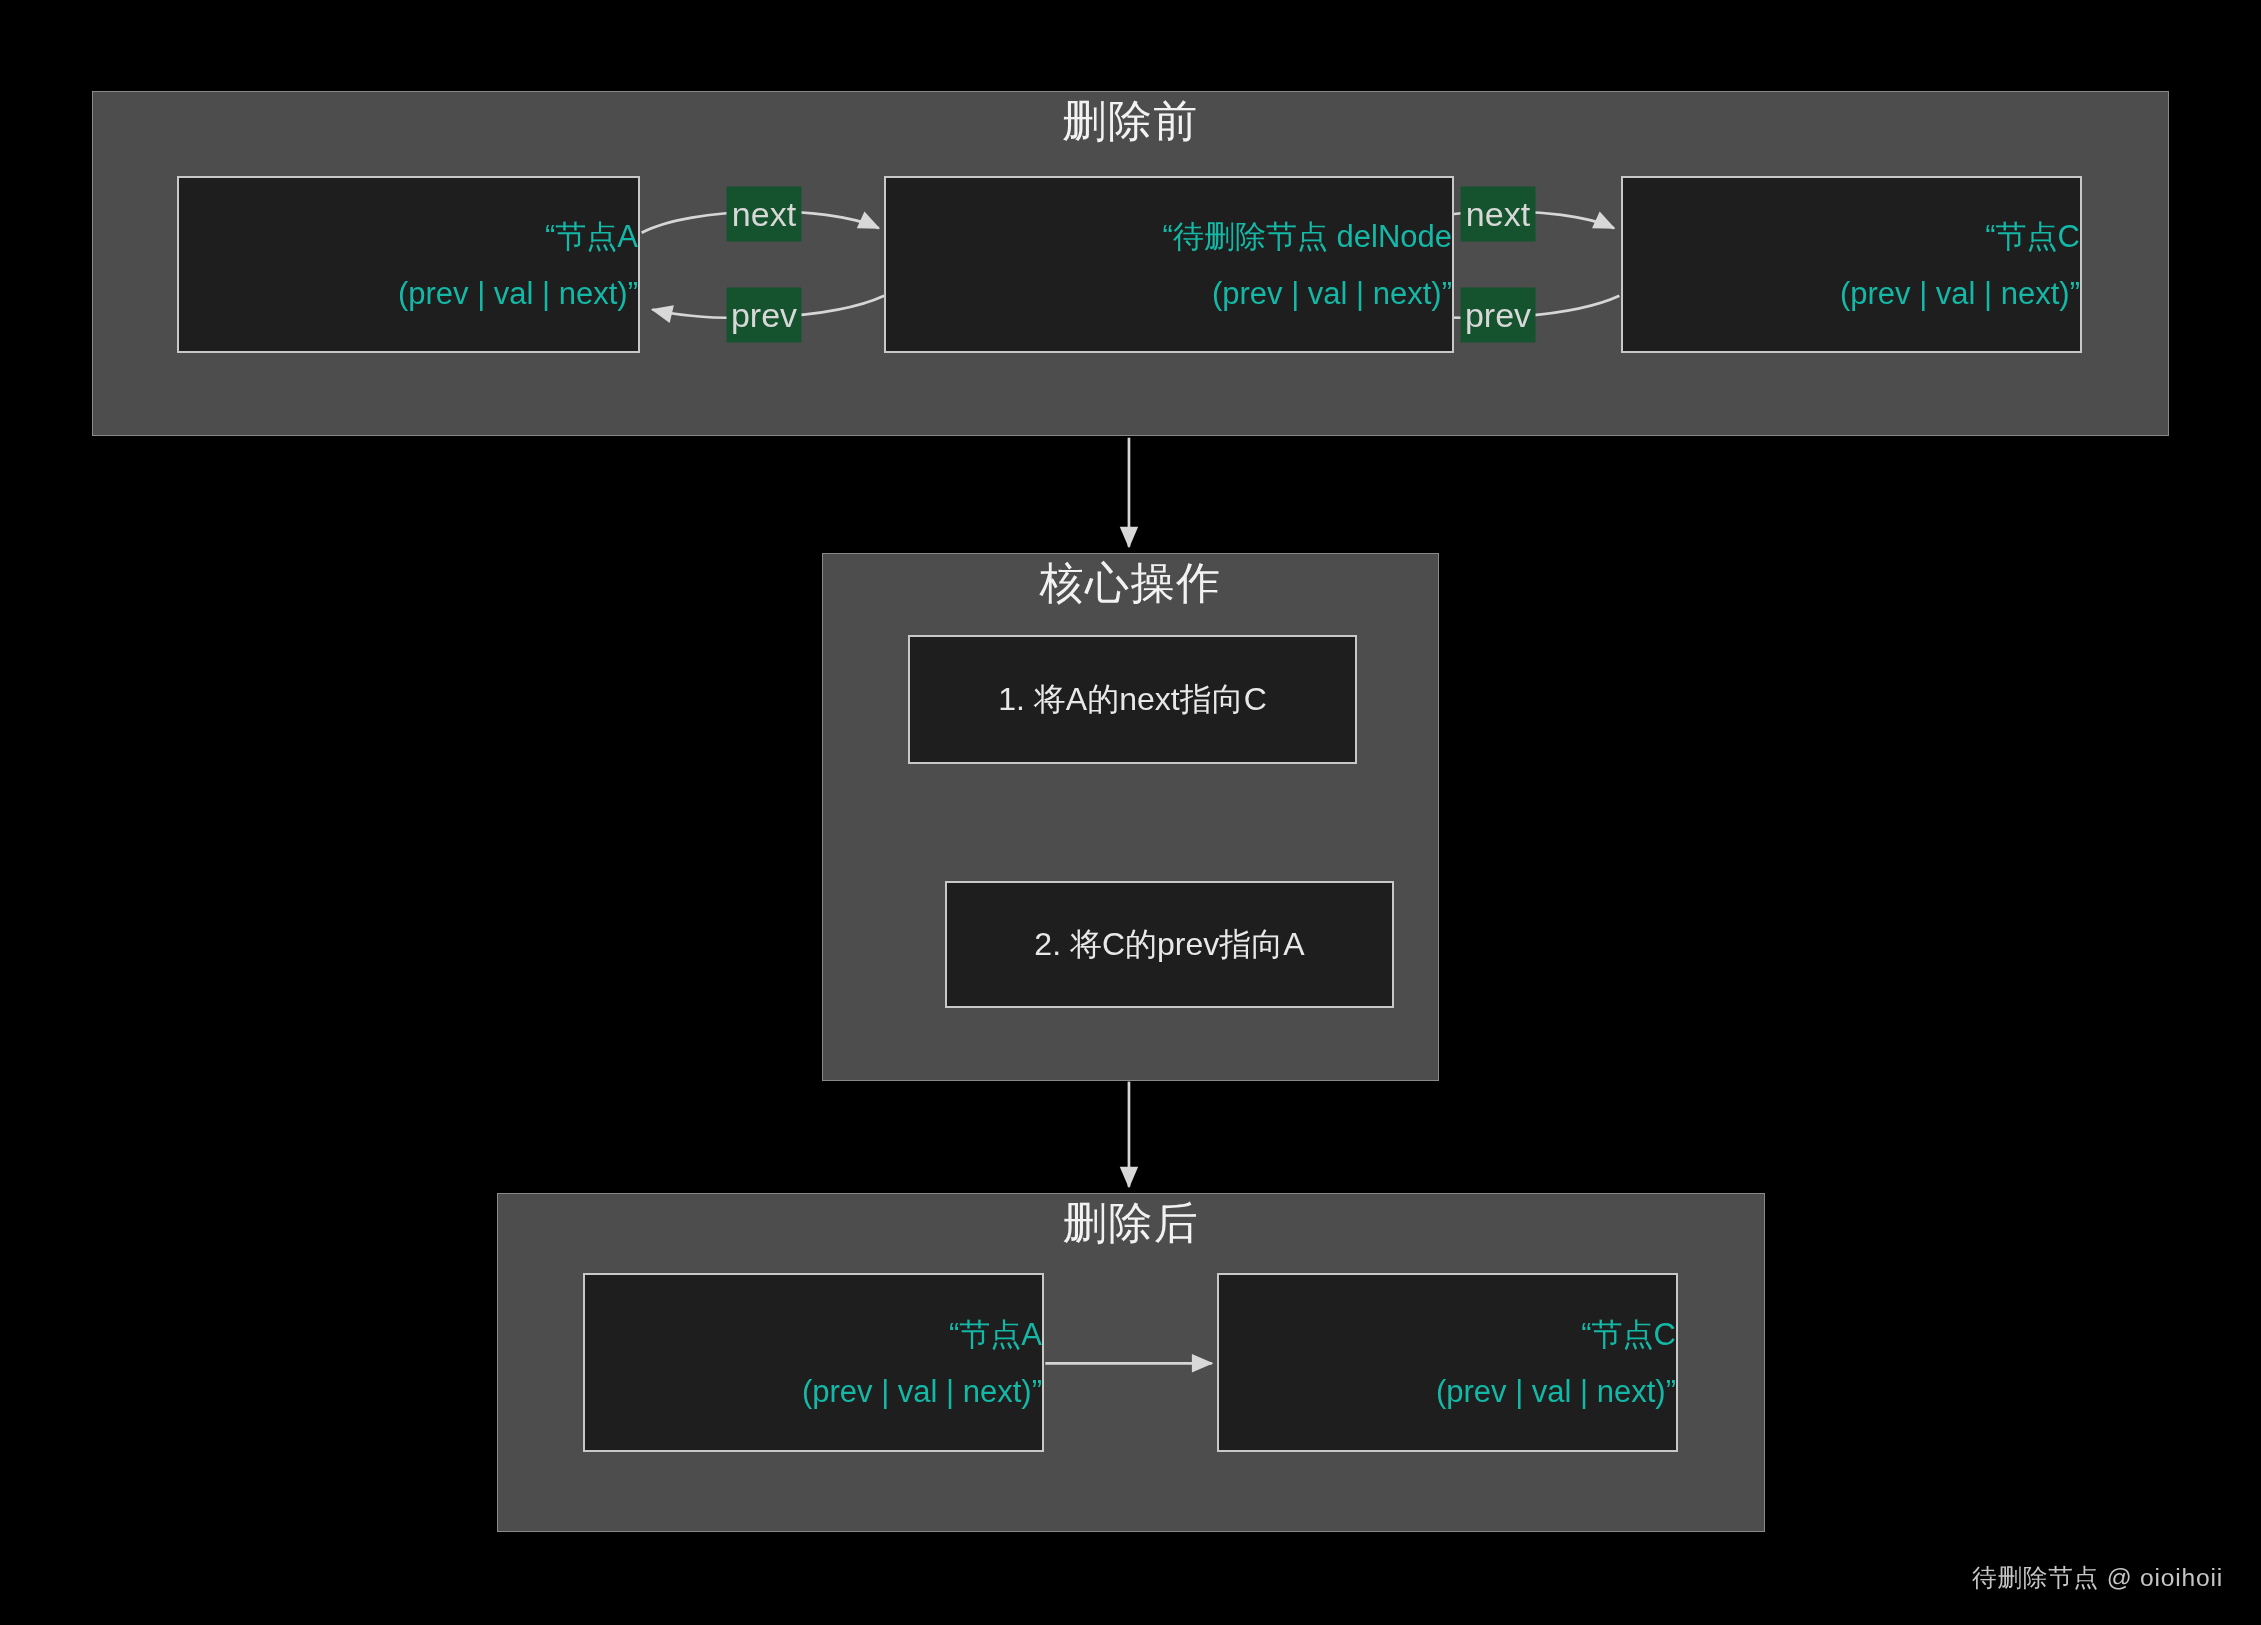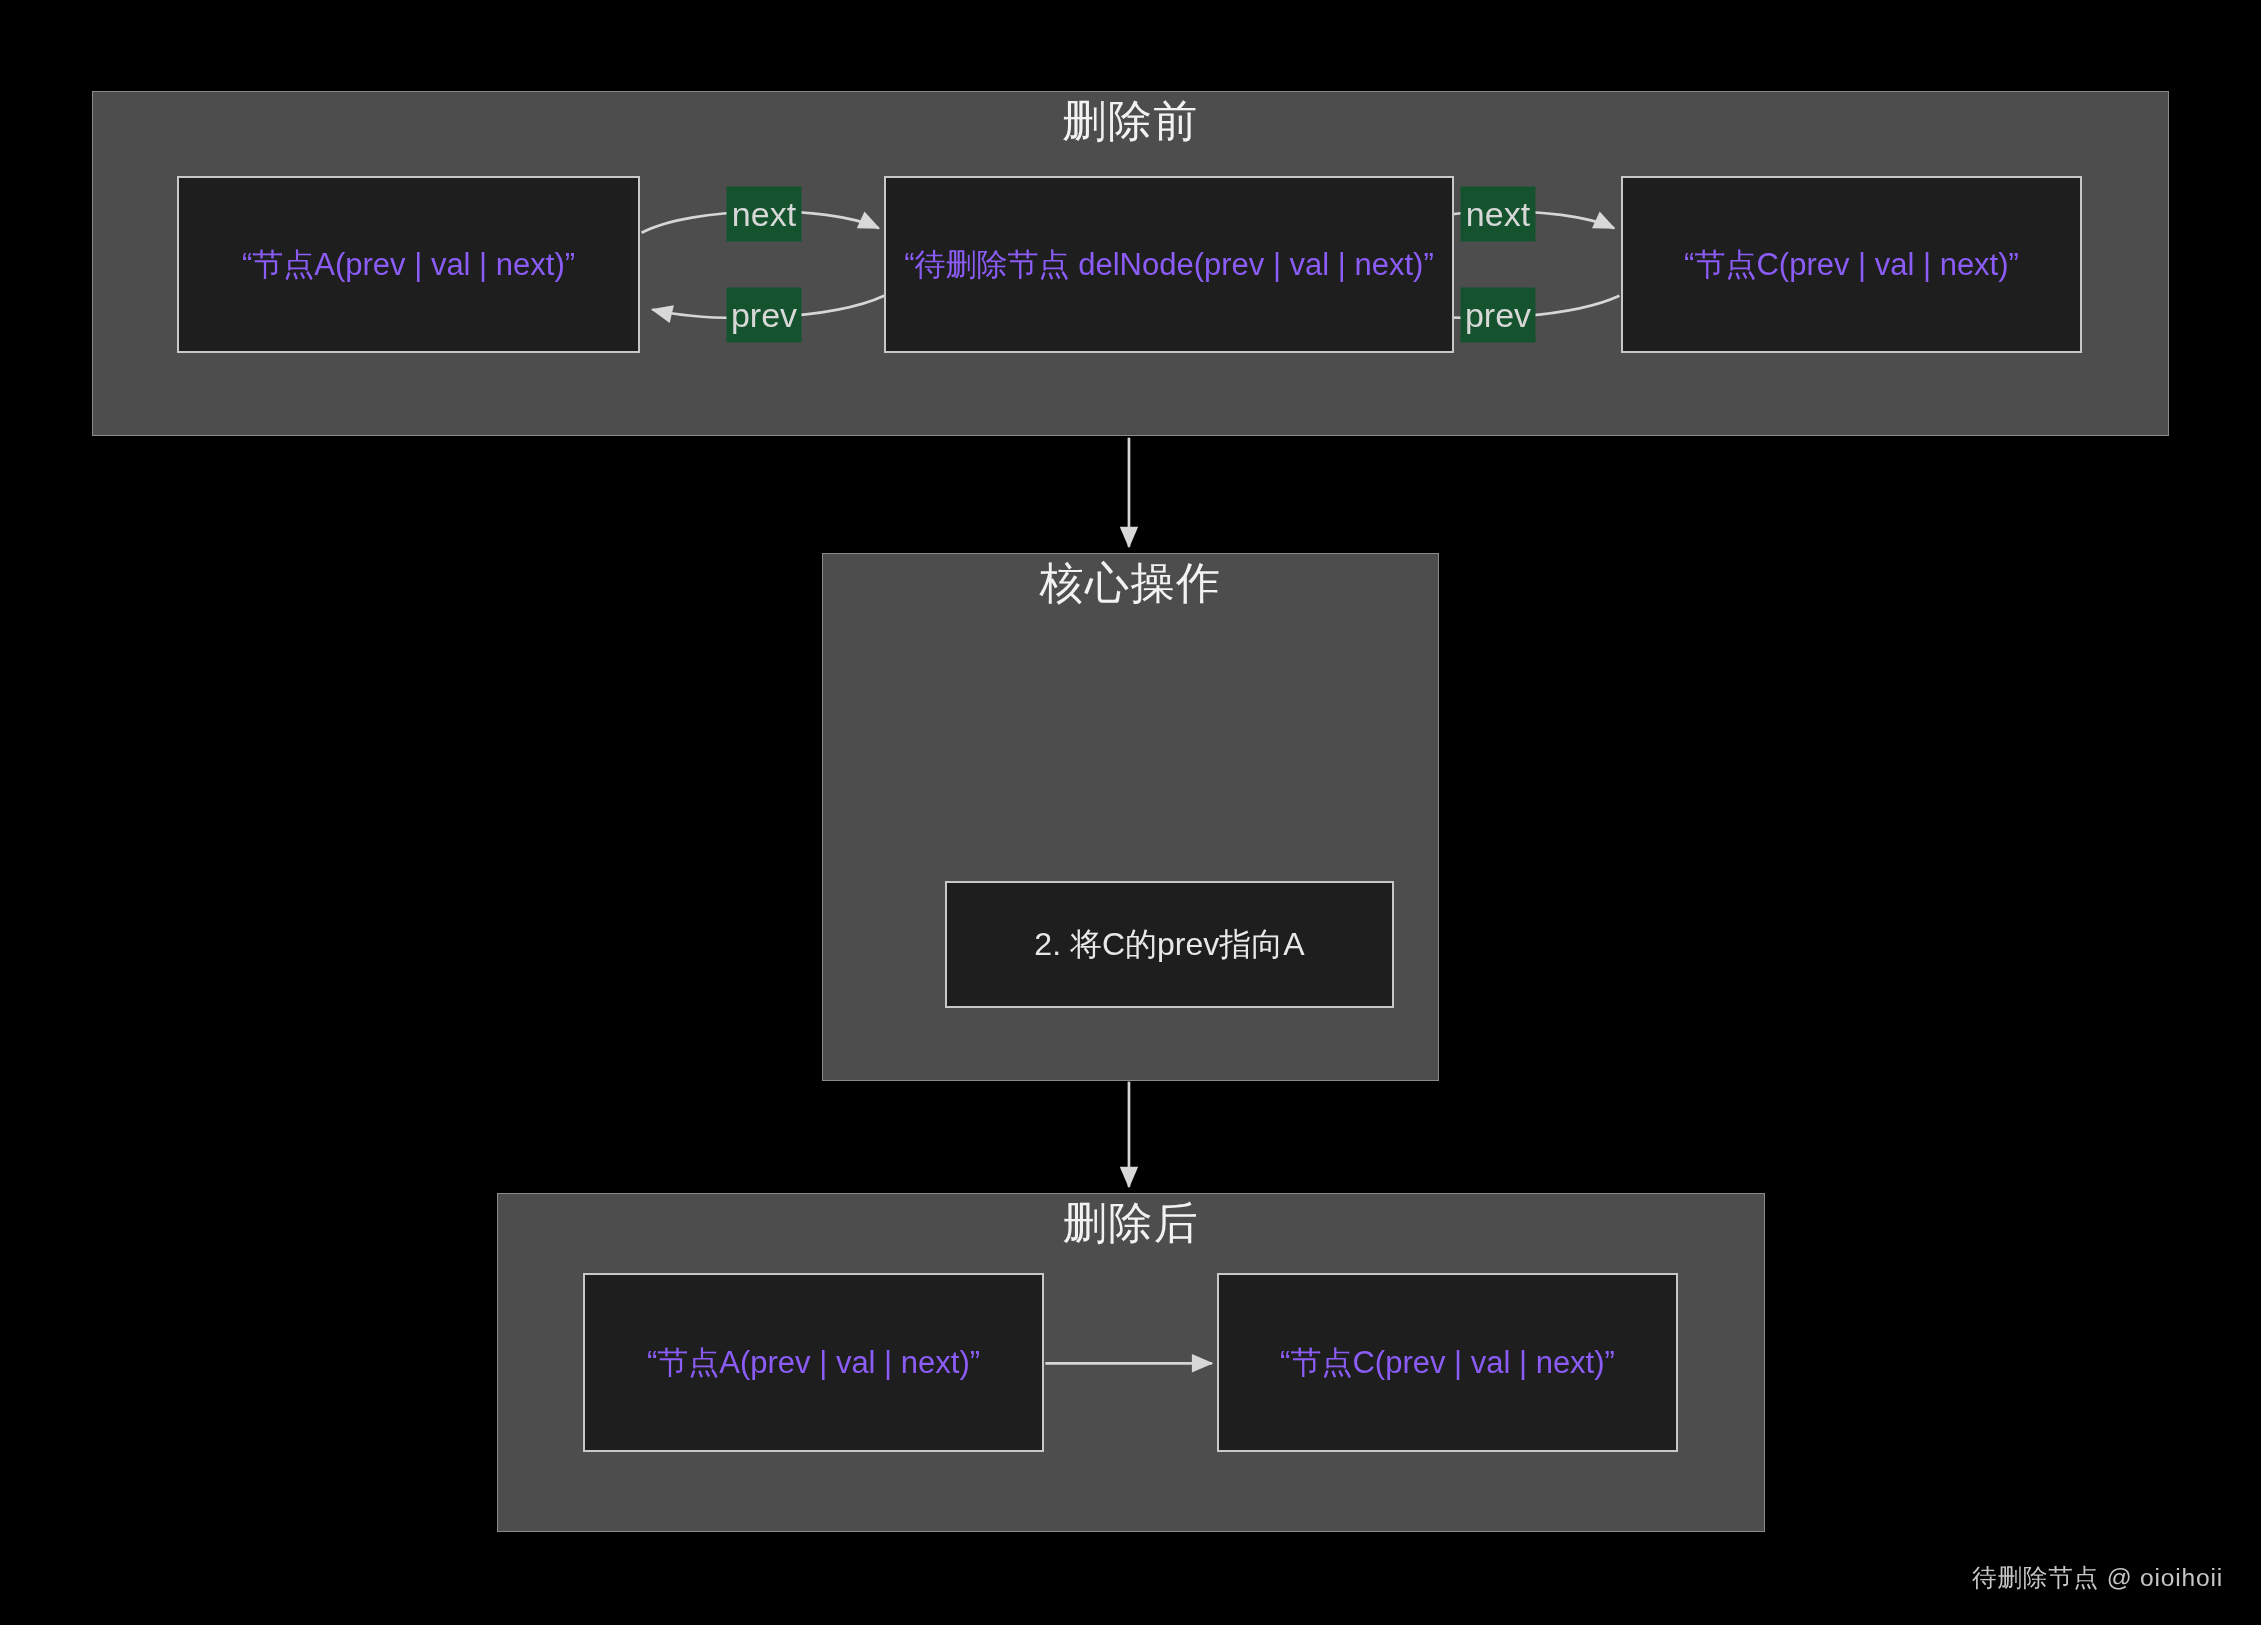--- a/index.html
+++ b/index.html
@@ -14,23 +14,23 @@
   .panel-before{left:92px;top:91px;width:2077px;height:345px;}
   .panel-core{left:822px;top:553px;width:617px;height:528px;}
   .panel-after{left:497px;top:1193px;width:1268px;height:339px;}
   .panel-title{
     position:absolute;top:9.2px;left:0;width:100%;text-align:center;
     font-size:44px;line-height:40px;color:#f2f2f2;letter-spacing:1.5px;
   }
   .arrows{position:absolute;left:0;top:0;z-index:2;}
   .node{
     position:absolute;background:#1e1e1e;border:2.3px solid #c8c8c8;
-    box-sizing:border-box;z-index:3;display:flex;
-    justify-content:center;align-items:center;text-align:center;
-    color:#8b5cf6;font-size:31px;line-height:57px;
+    box-sizing:border-box;z-index:3;display:flex;flex-direction:column;
+    justify-content:center;align-items:flex-end;text-align:center;
+    color:#14b8a6;font-size:31px;line-height:57px;
   }
   .node-before-a{left:177px;top:176px;width:463px;height:177px;}
   .node-before-del{left:884px;top:176px;width:570px;height:177px;}
   .node-before-c{left:1621px;top:176px;width:461px;height:177px;}
   .node-after-a{left:583px;top:1273px;width:461px;height:179px;}
   .node-after-c{left:1217px;top:1273px;width:461px;height:179px;}
   .op-box{
     position:absolute;background:#1e1e1e;border:2.3px solid #c8c8c8;
     box-sizing:border-box;z-index:3;display:flex;justify-content:center;
     align-items:center;text-align:center;color:#e8e8e8;font-size:32px;
@@ -96,20 +96,21 @@
   <div class="node node-before-c">
     <div>“节点C</div>
     <div>(prev | val | next)”</div>
   </div>
 
   <div class="edge-label el-next-1">next</div>
   <div class="edge-label el-prev-1">prev</div>
   <div class="edge-label el-next-2">next</div>
   <div class="edge-label el-prev-2">prev</div>
 
+  <div class="op-box op-1">1. 将A的next指向C</div>
   <div class="op-box op-2">2. 将C的prev指向A</div>
 
   <div class="node node-after-a">
     <div>“节点A</div>
     <div>(prev | val | next)”</div>
   </div>
   <div class="node node-after-c">
     <div>“节点C</div>
     <div>(prev | val | next)”</div>
   </div>

